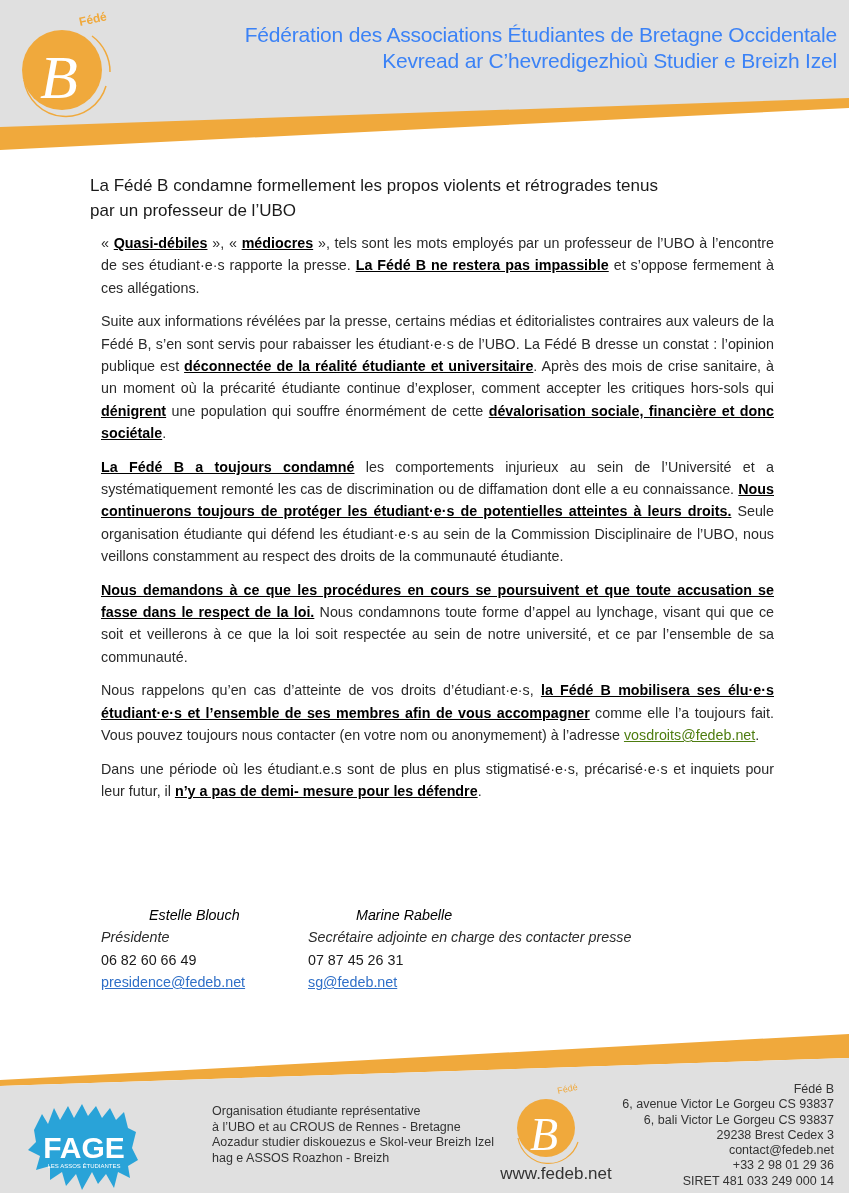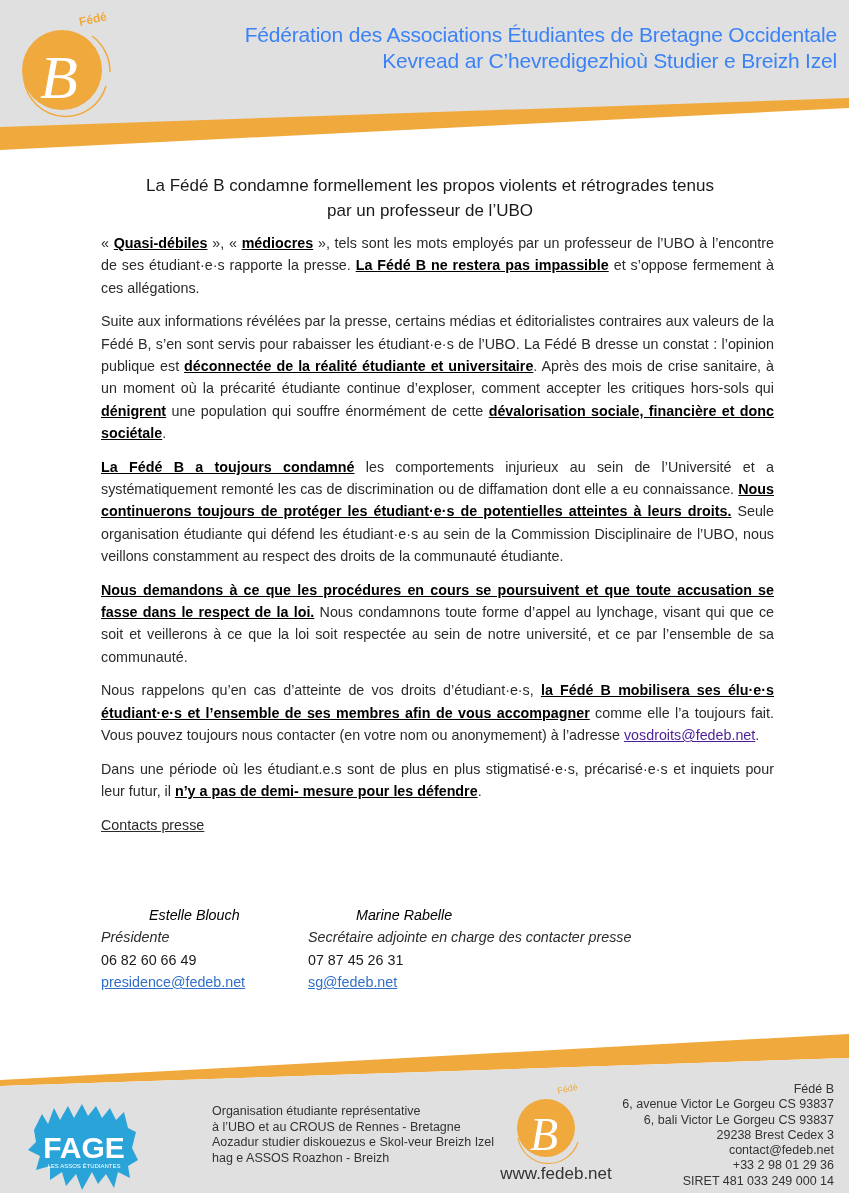--- a/index.html
+++ b/index.html
@@ -6,27 +6,27 @@
     html, body { width: 849px; height: 1200px; background: #ffffff; overflow: hidden; }
     body { position: relative; font-family: "Liberation Sans", "DejaVu Sans", sans-serif; color: #1a1a1a; }
 
     
     .header-bg { position: absolute; left: 0; top: 0; width: 849px; height: 152px; }
     .header-logo { position: absolute; left: 10px; top: 6px; width: 115px; height: 118px; }
     .header-titles { position: absolute; right: 12px; top: 22px; text-align: right; font-size: 21px; line-height: 26px; color: #3b82f6; font-family: "Liberation Sans", sans-serif; letter-spacing: -0.2px; }
     .header-titles div { white-space: nowrap; }
 
     
-    .doc-title { position: absolute; left: 90px; width: 680px; top: 173px; text-align: center; font-size: 17px; line-height: 25px; color: #1a1a1a; }
+    .doc-title { position: absolute; left: 90px; width: 680px; top: 173px; text-align: left; font-size: 17px; line-height: 25px; color: #1a1a1a; }
 
     
     .doc-body { position: absolute; left: 101px; width: 673px; top: 232px; font-size: 14.3px; line-height: 22.3px; color: #2a2a2a; }
     .doc-body p { text-align: justify; margin-bottom: 11.5px; }
     .doc-body p .b { color: #000; font-weight: 600; text-decoration: underline; }
-    .doc-body a { color: #4c1d95; text-decoration: underline; }
+    .doc-body a { color: #4d7c0f; text-decoration: underline; }
     .contacts-heading { text-decoration: underline; margin-top: 2px; color: #2a2a2a; }
 
     .contacts { position: absolute; left: 101px; top: 904px; display: flex; font-size: 14.3px; line-height: 22.3px; color: #1a1a1a; }
     .contact-col { width: 207px; }
     .contact-col.second { width: 400px; }
     .contact-name { font-style: italic; color: #000; margin-left: 48px; }
     .contact-role { font-style: italic; color: #2a2a2a; }
     .contact-email { color: #2f6fc7; text-decoration: underline; }
 
     
@@ -63,21 +63,20 @@
   <div>par un professeur de l’UBO</div>
 </div>
 
 <div class="doc-body">
   <p><span>« </span><span class="b">Quasi-débiles</span><span> », « </span><span class="b">médiocres</span><span> », tels sont les mots employés par un professeur de l’UBO à l’encontre de ses étudiant·e·s rapporte la presse. </span><span class="b">La Fédé B ne restera pas impassible</span><span> et s’oppose fermement à ces allégations.</span></p>
   <p><span>Suite aux informations révélées par la presse, certains médias et éditorialistes contraires aux valeurs de la Fédé B, s’en sont servis pour rabaisser les étudiant·e·s de l’UBO. La Fédé B dresse un constat : l’opinion publique est </span><span class="b">déconnectée de la réalité étudiante et universitaire</span><span>. Après des mois de crise sanitaire, à un moment où la précarité étudiante continue d’exploser, comment accepter les critiques hors-sols qui </span><span class="b">dénigrent</span><span> une population qui souffre énormément de cette </span><span class="b">dévalorisation sociale, financière et donc sociétale</span><span>.</span></p>
   <p><span class="b">La Fédé B a toujours condamné</span><span> les comportements injurieux au sein de l’Université et a systématiquement remonté les cas de discrimination ou de diffamation dont elle a eu connaissance. </span><span class="b">Nous continuerons toujours de protéger les étudiant·e·s de potentielles atteintes à leurs droits.</span><span> Seule organisation étudiante qui défend les étudiant·e·s au sein de la Commission Disciplinaire de l’UBO, nous veillons constamment au respect des droits de la communauté étudiante.</span></p>
   <p><span class="b">Nous demandons à ce que les procédures en cours se poursuivent et que toute accusation se fasse dans le respect de la loi.</span><span> Nous condamnons toute forme d’appel au lynchage, visant qui que ce soit et veillerons à ce que la loi soit respectée au sein de notre université, et ce par l’ensemble de sa communauté.</span></p>
   <p><span>Nous rappelons qu’en cas d’atteinte de vos droits d’étudiant·e·s, </span><span class="b">la Fédé B mobilisera ses élu·e·s étudiant·e·s et l’ensemble de ses membres afin de vous accompagner</span><span> comme elle l’a toujours fait. Vous pouvez toujours nous contacter (en votre nom ou anonymement) à l’adresse </span><a>vosdroits@fedeb.net</a><span>.</span></p>
   <p><span>Dans une période où les étudiant.e.s sont de plus en plus stigmatisé·e·s, précarisé·e·s et inquiets pour leur futur, il </span><span class="b">n’y a pas de demi- mesure pour les défendre</span><span>.</span></p>
-  <div class="contacts-heading">Contacts presse</div>
 </div>
 
 <div class="contacts">
   <div class="contact-col">
     <div class="contact-name">Estelle Blouch</div>
     <div class="contact-role">Présidente</div>
     <div>06 82 60 66 49</div>
     <a class="contact-email">presidence@fedeb.net</a>
   </div>
   <div class="contact-col second">

